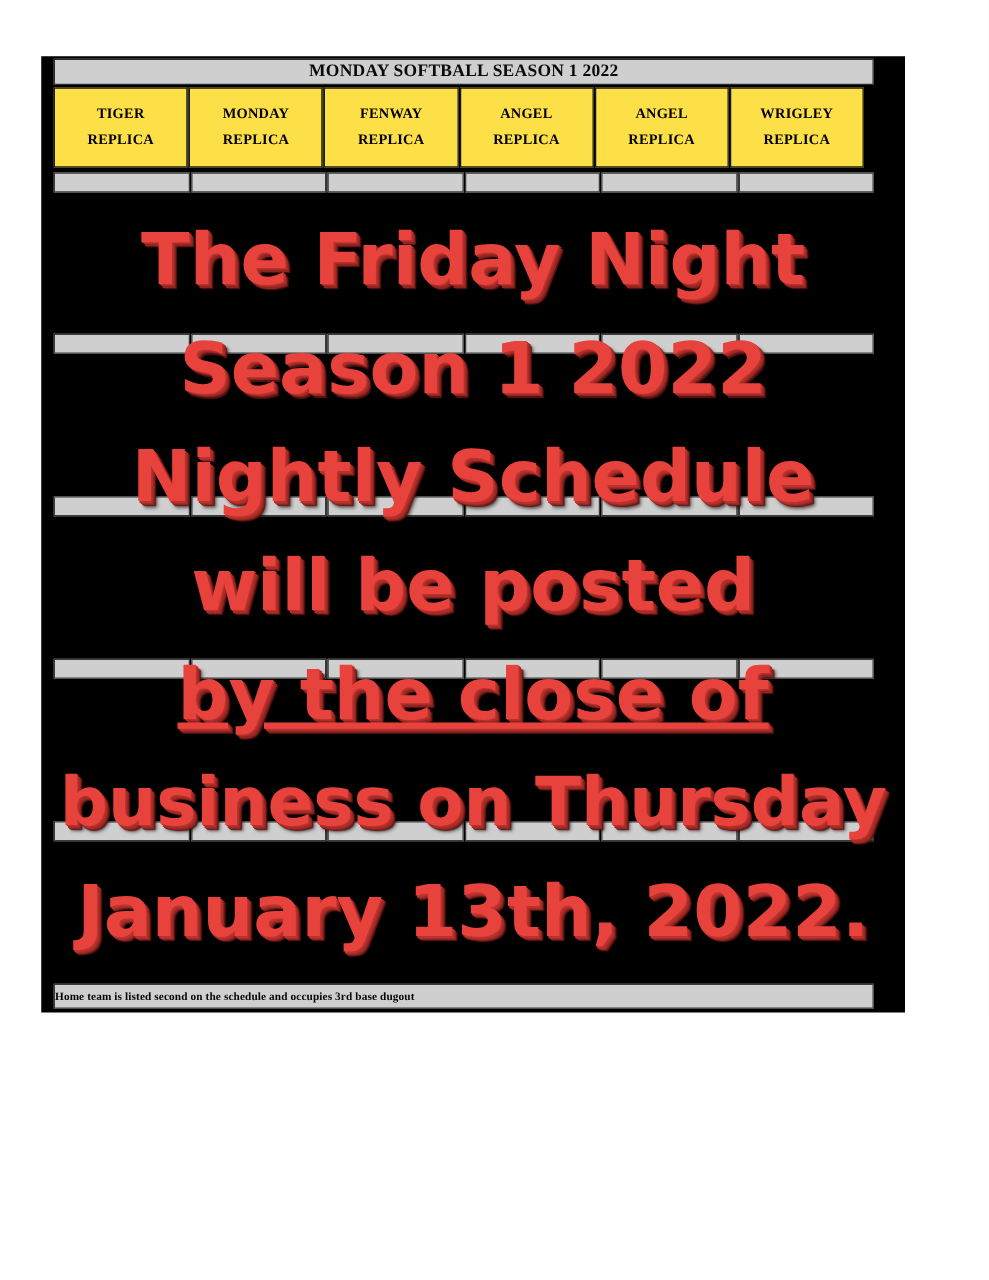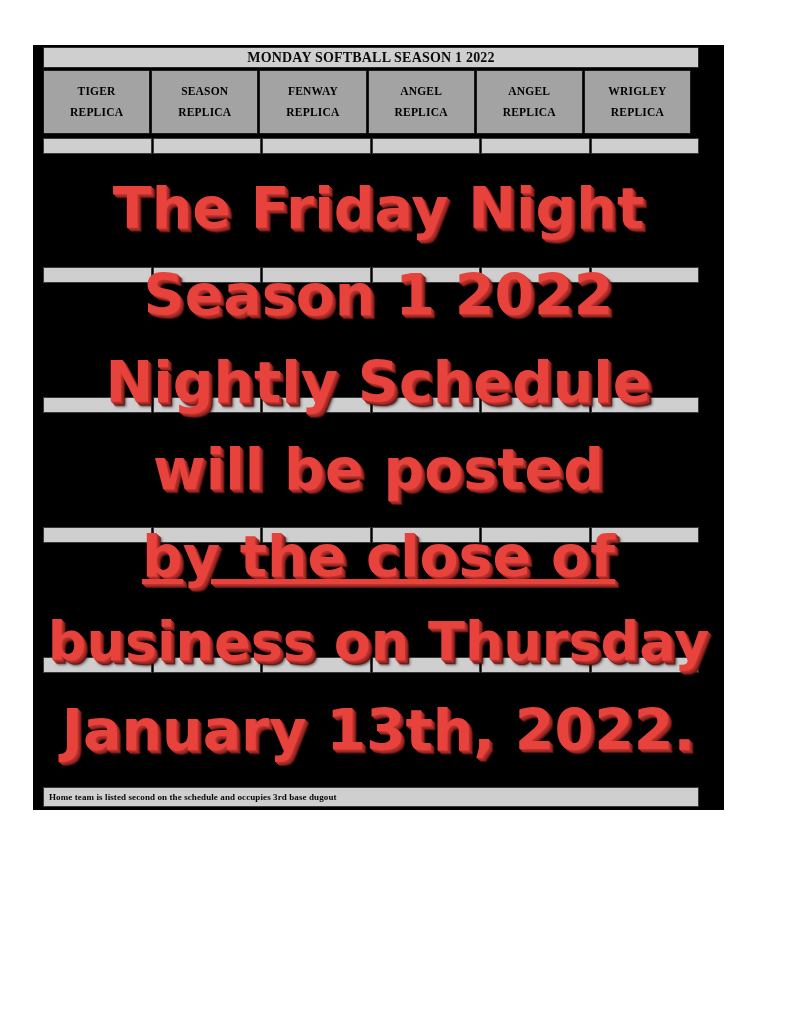--- a/index.html
+++ b/index.html
@@ -65,21 +65,21 @@
     position: absolute;
     left: 0;
     top: 25px;
     width: 656px;
     height: 64px;
     display: flex;
   }
   .team-cell {
     width: 109.33px;
     height: 64px;
-    background: #a3a3a3;
+    background: #fde047;
     border: 1px solid #1a1a1a;
     box-sizing: border-box;
     margin-right: 1px;
     display: flex;
     flex-direction: column;
     align-items: center;
     justify-content: center;
     gap: 9px;
   }
   .team-cell:last-child { margin-right: 8px; }
@@ -126,21 +126,20 @@
     border: 1px solid #3a3a3a;
     box-sizing: border-box;
     display: flex;
     align-items: center;
   }
   .footer-row .footer-text {
     font-family: "Liberation Serif", serif;
     font-weight: bold;
     font-size: 9px;
     color: #050505;
-    padding-left: 5px;
     white-space: nowrap;
     letter-spacing: 0.1px;
   }
 
   
   #overlay {
     position: absolute;
     left: 0;
     top: 0;
     width: 691px;
@@ -184,21 +183,21 @@
       <div class="title-row">
         <span class="title-text">MONDAY SOFTBALL SEASON 1 2022</span>
       </div>
 
       <div class="team-row">
         <div class="team-cell">
           <span>TIGER</span>
           <span>REPLICA</span>
         </div>
         <div class="team-cell">
-          <span>SEASON</span>
+          <span>MONDAY</span>
           <span>REPLICA</span>
         </div>
         <div class="team-cell">
           <span>FENWAY</span>
           <span>REPLICA</span>
         </div>
         <div class="team-cell">
           <span>ANGEL</span>
           <span>REPLICA</span>
         </div>

